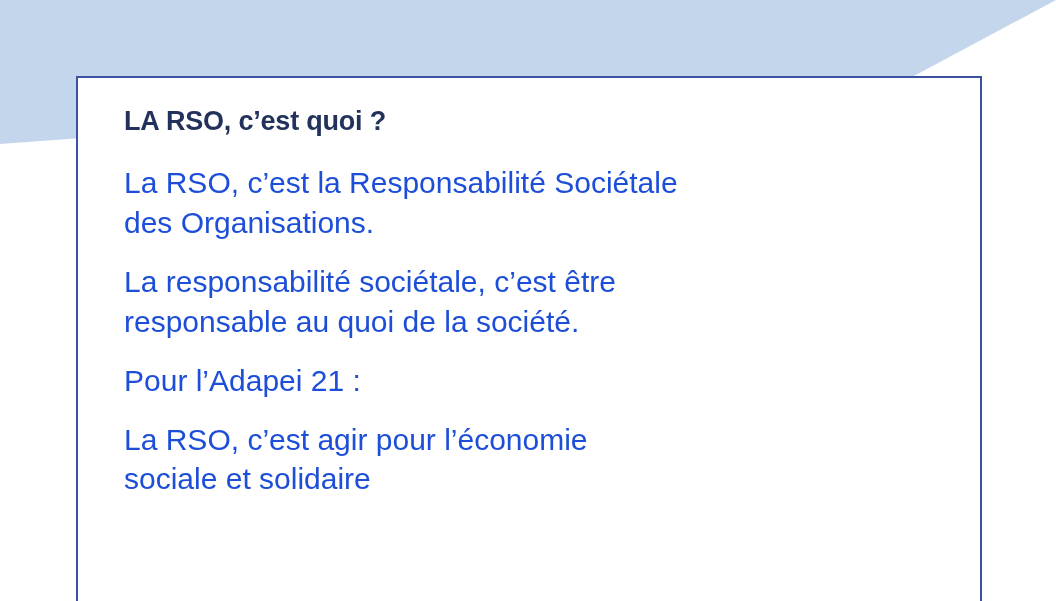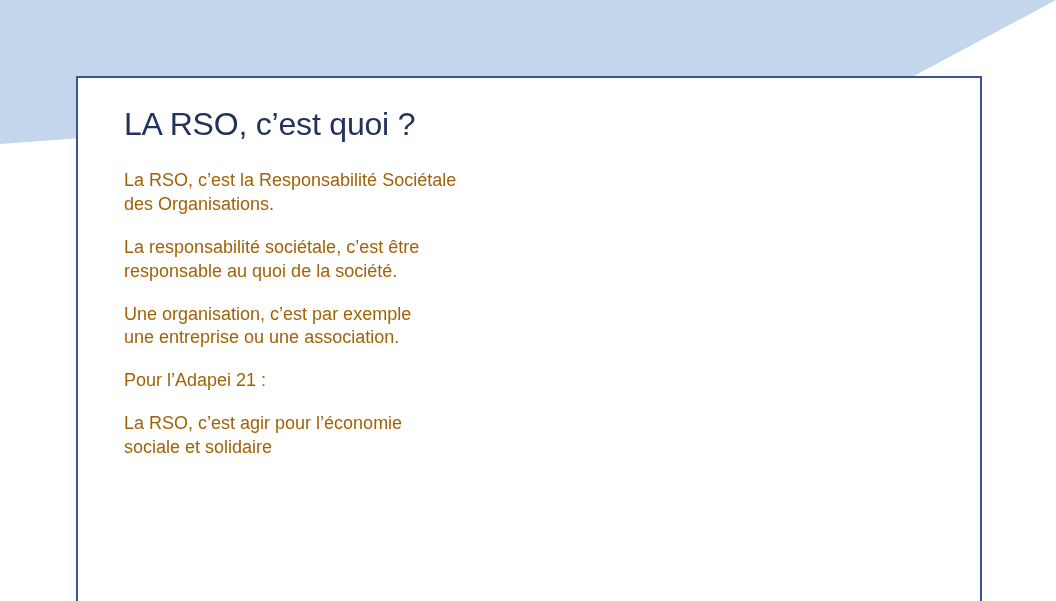--- a/index.html
+++ b/index.html
@@ -51,31 +51,31 @@
 
   
   #text-col {
     position: absolute;
     left: 46px;
     top: 28px;
     width: 620px;
   }
 
   #page-title {
-    font-size: 32px;
-    font-weight: normal;
+    font-size: 27px;
+    font-weight: bold;
     color: #22325c;
     letter-spacing: -0.2px;
     margin: 0 0 26px 0;
     line-height: 1.15;
   }
 
   .para {
-    font-size: 18px;
-    color: #a16207;
+    font-size: 30px;
+    color: #1d4ed8;
     line-height: 1.33;
     margin: 0 0 19px 0;
     white-space: pre-line;
   }
   .para:last-child { margin-bottom: 8px; }
 
   
   #icon-col {
     position: absolute;
     right: 0px;
@@ -97,22 +97,20 @@
   <div id="card">
     <div id="card-inner">
 
       <div id="text-col">
         <h1 id="page-title">LA RSO, c’est quoi ?</h1>
 
         <p class="para">La RSO, c’est la Responsabilité Sociétale
 des Organisations.</p>
         <p class="para">La responsabilité sociétale, c’est être
 responsable au quoi de la société.</p>
-        <p class="para">Une organisation, c’est par exemple
-une entreprise ou une association.</p>
         <p class="para">Pour l’Adapei 21 :</p>
         <p class="para">La RSO, c’est agir pour l’économie
 sociale et solidaire</p>
       </div>
 
       <div id="icon-col">
 
         
         
 

